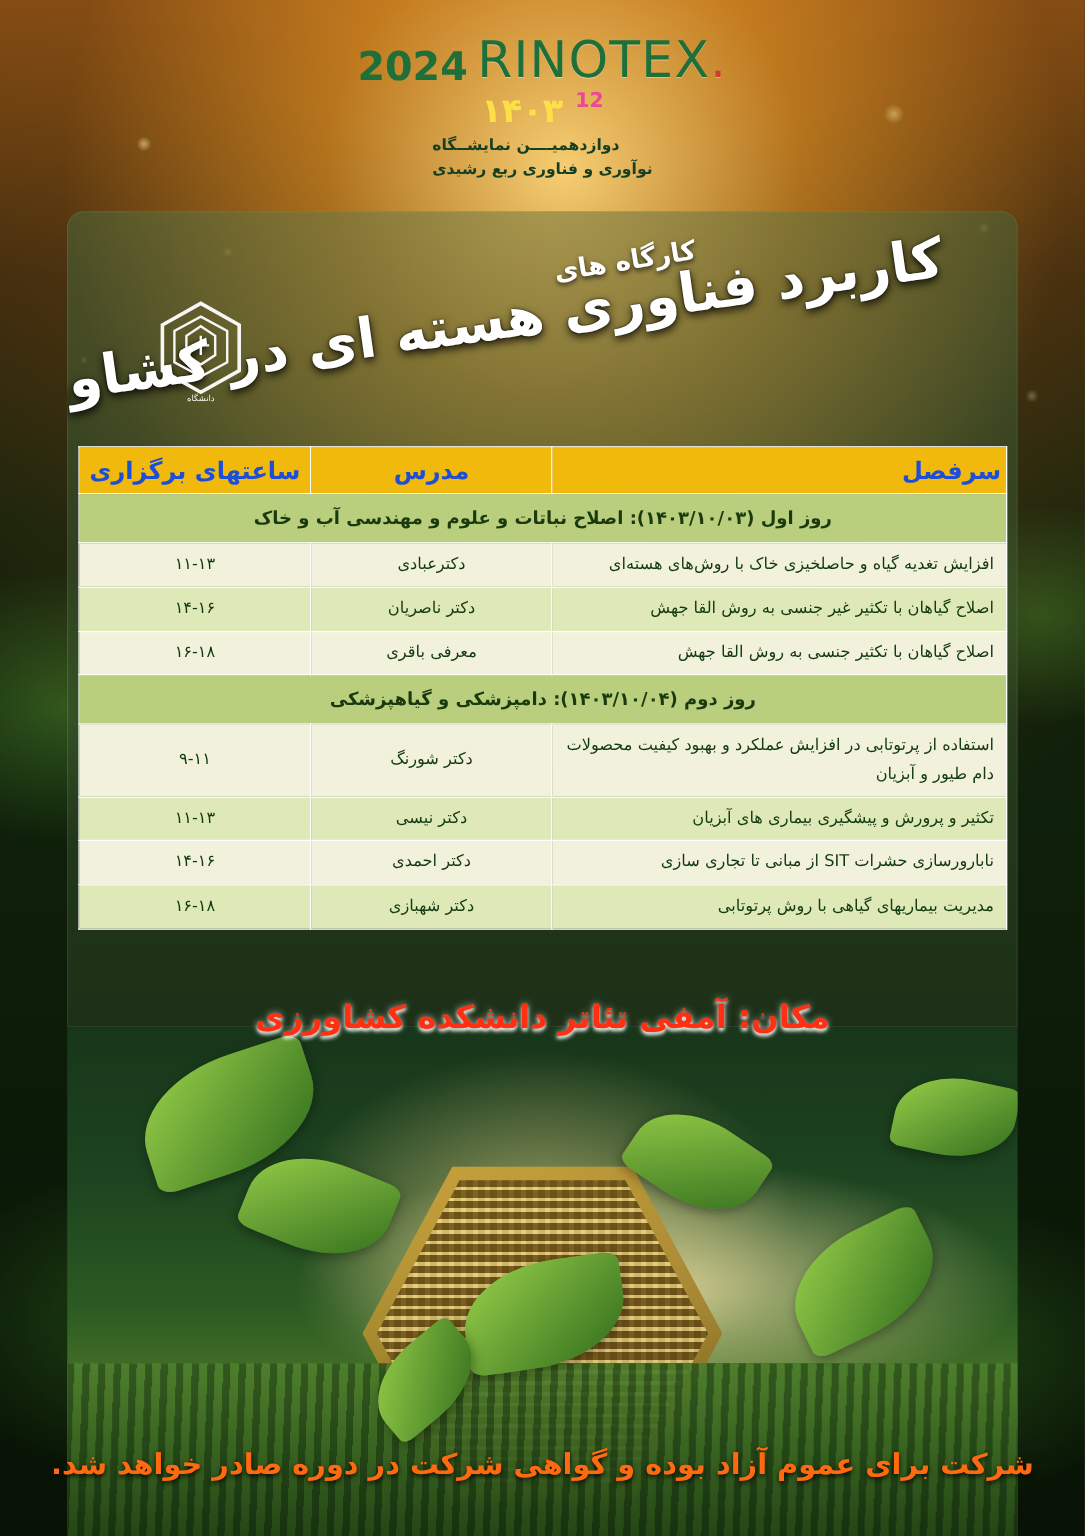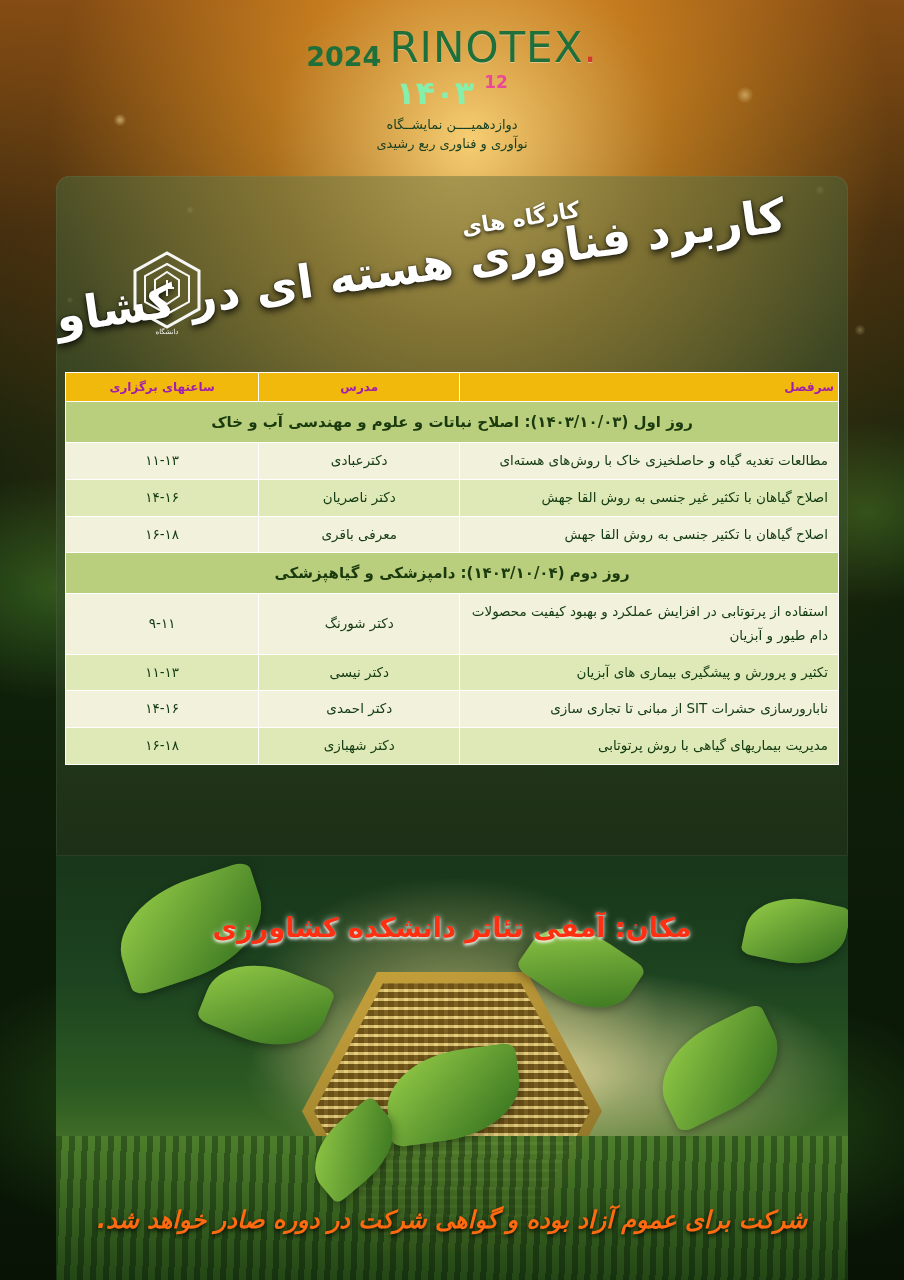--- a/index.html
+++ b/index.html
@@ -56,21 +56,21 @@
     letter-spacing: 1px;
     color: #1f6f3a;
     text-shadow: 0 1px 0 rgba(255,255,255,.35);
     direction: ltr;
   }
   .logo-main .dot { color: #d23b2c; }
   .logo-year {
     direction: ltr;
     font-family: "DejaVu Sans", sans-serif;
     font-weight: bold;
-    font-size: 27px;
+    font-size: 33px;
     color: #1f6f3a;
     line-height: 1;
     margin-bottom: 2px;
   }
   .logo-sub-row {
     display: flex; align-items: flex-start; gap: 10px;
     margin-top: 2px;
   }
   .logo-en {
     direction: ltr; text-align: left;
@@ -78,27 +78,27 @@
     font-size: 8.5px; line-height: 1.35;
     color: #1d5c33; font-weight: bold;
     letter-spacing: .2px;
   }
   .logo-12 {
     color: #ec4899; font-weight: bold; font-size: 17px;
     font-family: "DejaVu Sans", sans-serif;
     line-height: 1;
   }
   .logo-fa-year {
-    font-size: 32px; font-weight: bold; color: #86efac;
+    font-size: 28px; font-weight: bold; color: #fde047;
     font-family: "DejaVu Sans", sans-serif;
   }
   .logo-fa {
     margin-top: 3px;
-    text-align: center;
-    font-size: 13px; font-weight: normal; color: #163f22;
+    text-align: left;
+    font-size: 13px; font-weight: bold; color: #163f22;
     line-height: 1.5;
     font-family: "DejaVu Sans", sans-serif;
   }
 
   
   .panel {
     position: absolute;
     left: 56px; right: 56px; top: 176px;
     height: 680px;
     background: linear-gradient(180deg, rgba(255,250,235,.16), rgba(240,255,230,.10));
@@ -146,22 +146,22 @@
   table.schedule {
     position: absolute;
     top: 196px; right: 9px; left: 9px;
     width: calc(100% - 18px);
     border-collapse: collapse;
     font-family: "DejaVu Sans", sans-serif;
     direction: rtl;
   }
   table.schedule th {
     background: #f0b90c;
-    color: #a21caf;
-    font-size: 12px;
+    color: #1d4ed8;
+    font-size: 20px;
     font-weight: bold;
     padding: 7px 4px;
     border: 1px solid #ffffff;
   }
   table.schedule td {
     border: 1px solid #ffffff;
     font-size: 13.5px;
     color: #123a10;
     padding: 6px 10px;
     line-height: 1.75;
@@ -227,40 +227,39 @@
   .l1 { width: 150px; height: 95px; left: 60px;  top: 6%;  transform: rotate(-18deg); }
   .l2 { width: 120px; height: 78px; left: 150px; top: 26%; transform: rotate(22deg); }
   .l3 { width: 135px; height: 88px; left: 330px; top: 46%; transform: rotate(-8deg); }
   .l4 { width: 110px; height: 72px; left: 470px; top: 18%; transform: rotate(34deg); }
   .l5 { width: 128px; height: 84px; left: 600px; top: 40%; transform: rotate(-26deg); }
   .l6 { width: 100px; height: 66px; left: 690px; top: 10%; transform: rotate(12deg); }
   .l7 { width: 96px;  height: 62px; left: 250px; top: 62%; transform: rotate(-40deg); }
 
   .place-banner {
     position: absolute;
-    left: 0; right: 0; top: 912px;
+    left: 0; right: 0; top: 833px;
     text-align: center;
     z-index: 5;
   }
   .place-banner span {
     font-size: 27px; font-weight: bold; color: #ff2f12;
     text-shadow: 0 2px 3px rgba(255,255,255,.85), 0 0 6px rgba(255,255,255,.6);
     font-family: "DejaVu Sans", sans-serif;
   }
   .footer-note {
     position: absolute;
     left: 0; right: 0; bottom: 46px;
     text-align: center;
     z-index: 5;
   }
   .footer-note span {
     font-size: 24px; font-weight: bold; color: #ff6a10;
     text-shadow: 0 2px 4px rgba(0,0,0,.85);
     font-family: "DejaVu Sans", sans-serif;
-    font-style: italic;
   }
 </style>
 </head>
 <body>
 
 <div class="bg"></div>
 <div class="bg-leaves"></div>
 <div class="bg-bokeh"></div>
 
 <div class="header">
@@ -303,21 +302,21 @@
         <th class="col-time">ساعتهای برگزاری</th>
       </tr>
     </thead>
     <tbody>
 
       <tr class="day">
         <td colspan="3">روز اول (۱۴۰۳/۱۰/۰۳):  اصلاح نباتات و علوم و مهندسی آب و خاک</td>
       </tr>
 
       <tr class="row-b">
-        <td class="col-topic">مطالعات تغدیه گیاه و حاصلخیزی خاک با روش‌های هسته‌ای</td>
+        <td class="col-topic">افزایش تغدیه گیاه و حاصلخیزی خاک با روش‌های هسته‌ای</td>
         <td class="col-lect">دکترعبادی</td>
         <td class="col-time">۱۱-۱۳</td>
       </tr>
       <tr class="row-a">
         <td class="col-topic">اصلاح گیاهان با تکثیر غیر جنسی به روش القا جهش</td>
         <td class="col-lect">دکتر ناصریان</td>
         <td class="col-time">۱۴-۱۶</td>
       </tr>
       <tr class="row-b">
         <td class="col-topic">اصلاح گیاهان با تکثیر جنسی به روش القا جهش</td>

